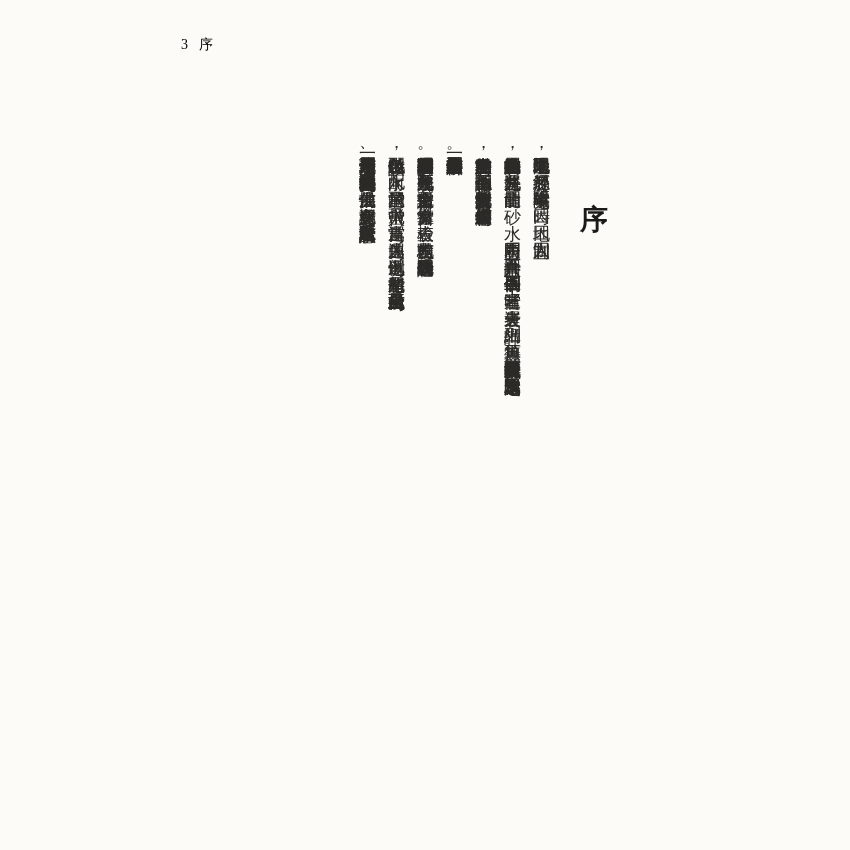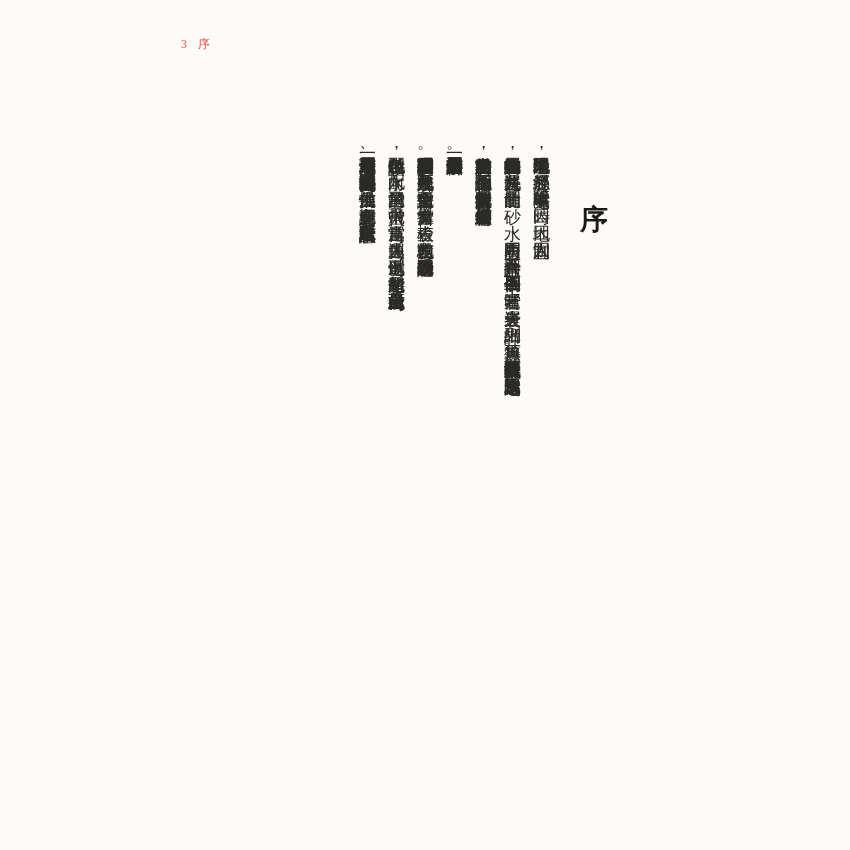--- a/index.html
+++ b/index.html
@@ -14,22 +14,22 @@
     background: #fcfbf8;
     overflow: hidden;
     font-family: "Liberation Serif", "DejaVu Serif", serif;
     color: #2c2b28;
   }
   
   .running-head {
     position: absolute;
     left: 181px;
     top: 36px;
-    font-size: 12px;
-    color: #ef4444;
+    font-size: 14px;
+    color: #000000;
     letter-spacing: 1px;
   }
   .running-head .pagenum {
     margin-right: 10px;
   }
   
   .chapter-title {
     position: absolute;
     left: 580px;
     top: 206px;

